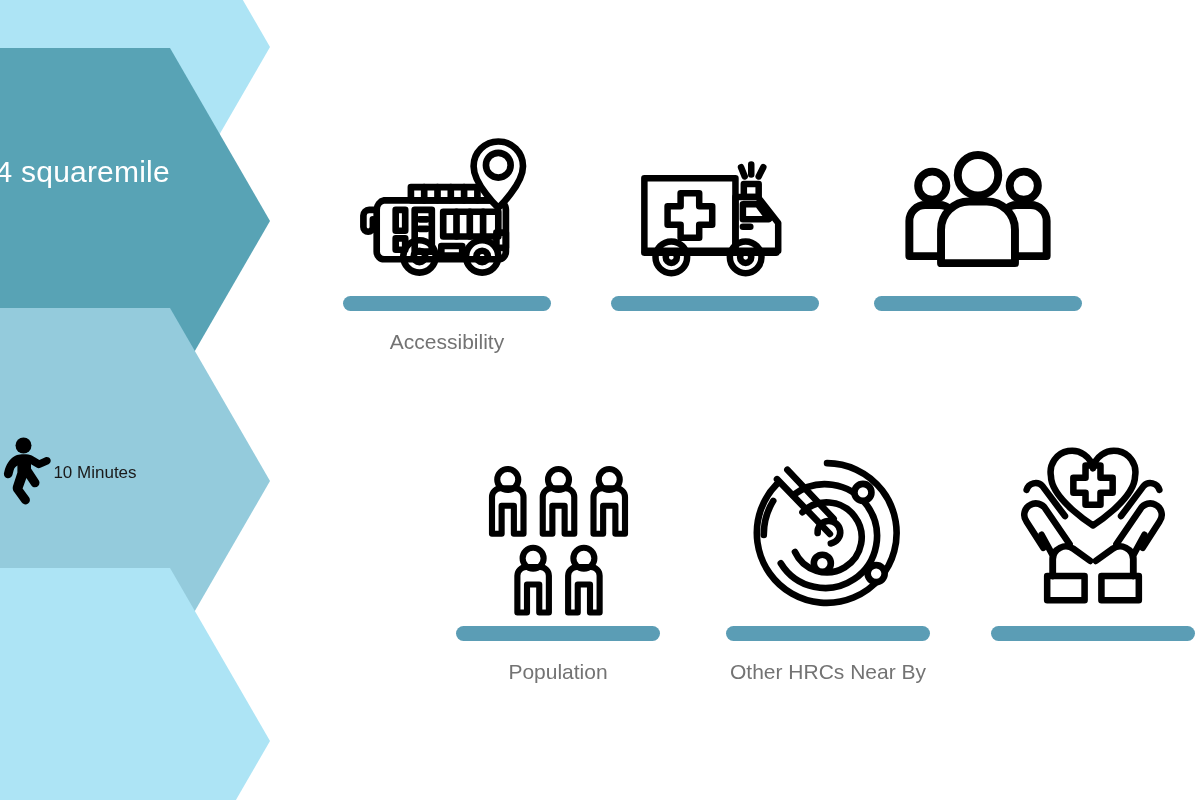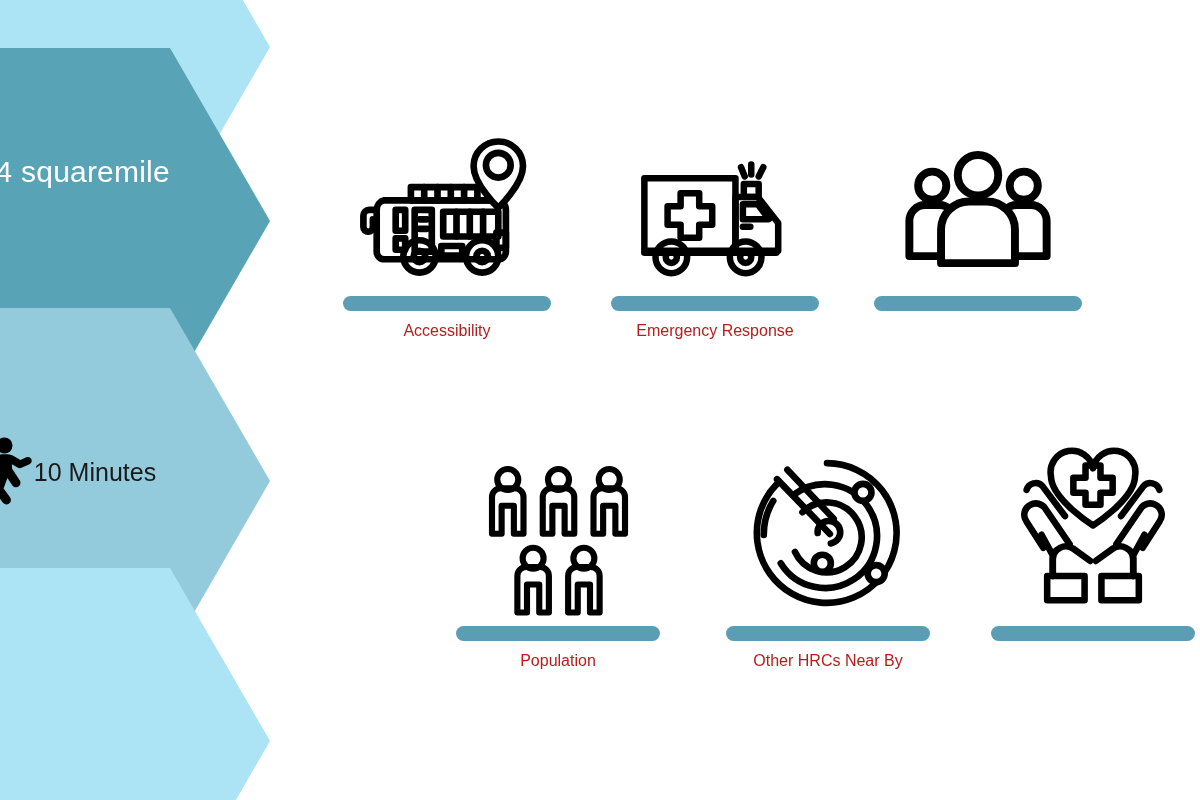--- a/index.html
+++ b/index.html
@@ -57,21 +57,21 @@
     left: 0;
     width: 100%;
     display: flex;
     align-items: center;
     justify-content: center;
     gap: 2px;
   }
   .walk-icon { width: 48px; height: 72px; display: block; flex: 0 0 auto; }
   .walk-text {
     color: #1a1a1a;
-    font-size: 25px;
+    font-size: 17px;
     line-height: 1;
     white-space: nowrap;
   }
 
   
   .grid {
     position: absolute;
     left: 300px;
     top: 0;
     width: 900px;
@@ -93,24 +93,24 @@
   .cell .art svg { display: block; }
   .bar {
     width: 208px;
     height: 15px;
     border-radius: 8px;
     background: #5b9db5;
     margin-top: 8px;
   }
   .bar.narrow { width: 204px; }
   .caption {
-    margin-top: 10px;
+    margin-top: 18px;
     text-align: center;
-    color: #b91c1c;
-    font-size: 16px;
+    color: #737373;
+    font-size: 21px;
     line-height: 1.25;
     white-space: pre-line;
   }
 
   
   .r1 { top: 118px; }
   .r2 { top: 448px; }
   .c1-r1 { left: 22px; }
   .c2-r1 { left: 290px; }
   .c3-r1 { left: 553px; }
@@ -212,21 +212,20 @@
             <path d="M132 50 l-4 -10 M139 48 v-11 M147 50 l5 -10"></path>
 
             <circle cx="53" cy="137" r="17"></circle>
             <circle cx="53" cy="137" r="6"></circle>
             <circle cx="133" cy="137" r="17"></circle>
             <circle cx="133" cy="137" r="6"></circle>
           </g>
         </svg>
       </div>
       <div class="bar"></div>
-      <div class="caption">Emergency Response</div>
     </div>
 
     <div class="cell r1 c3-r1">
       <div class="art">
         <svg viewBox="0 0 200 170" width="176" height="150" aria-hidden="true">
           <g fill="#ffffff" stroke="#000000" stroke-width="9" stroke-linecap="round" stroke-linejoin="round">
 
             <circle cx="48" cy="54" r="16"></circle>
             <path d="M22 134 v-40 a18 18 0 0 1 18 -18 h16 a18 18 0 0 1 18 18 v40 Z"></path>
 

